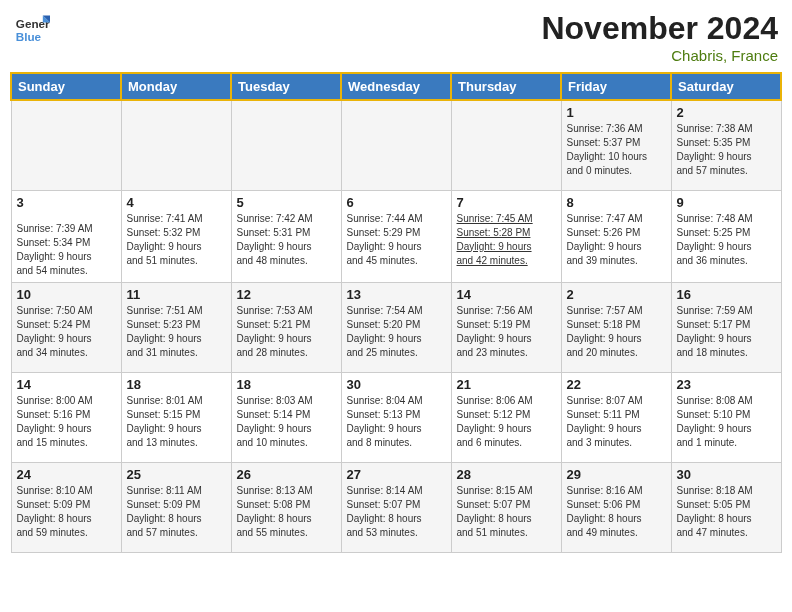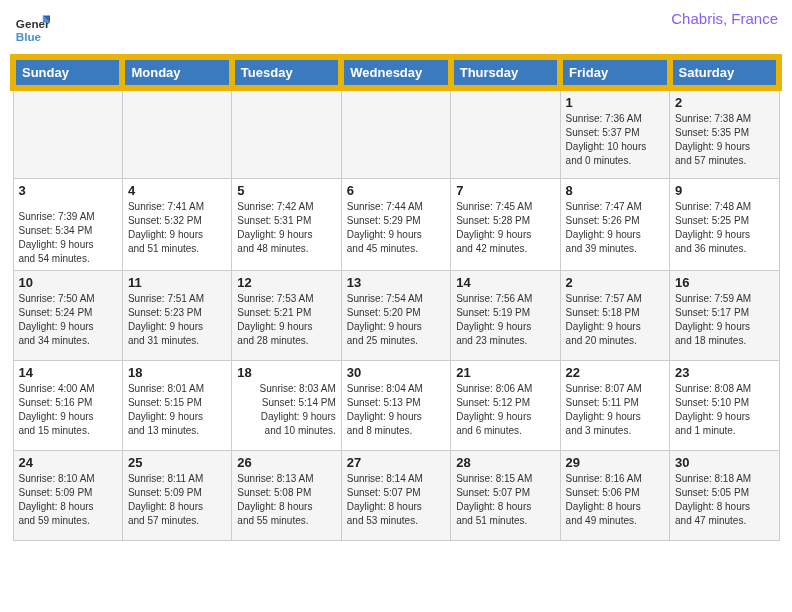--- a/index.html
+++ b/index.html
@@ -27,35 +27,35 @@
       height: 36px;
     }
     .title-area { text-align: right; }
     .month-title {
       font-size: 32px;
       font-weight: bold;
       color: #222;
     }
     .location-title {
       font-size: 15px;
-      color: #8b5cf6;
+      color: #4d7c0f;
     }
     table {
       width: 100%;
       border-collapse: collapse;
       table-layout: fixed;
     }
     thead tr th {
       background: #3a7abf;
       color: #fff;
       font-size: 13px;
       font-weight: bold;
       padding: 5px 6px;
       text-align: left;
-      border: 6px solid #eab308;
+      border: 2px solid #eab308;
     }
     tbody tr td {
       border: 1px solid #ccc;
       vertical-align: top;
       padding: 4px 5px;
       font-size: 10.5px;
       color: #333;
       height: 90px;
       background: #fff;
     }
@@ -82,20 +82,21 @@
 <div class="header-area">
   <div class="logo">
     <svg class="logo-icon" viewBox="0 0 40 40">
       <text x="2" y="20" font-size="13" font-weight="bold" fill="#333">General</text>
       <text x="2" y="34" font-size="13" font-weight="bold" fill="#4a90d9">Blue</text>
       <polygon points="32,6 40,14 32,14" fill="#4a90d9"></polygon>
       <polygon points="32,6 40,6 40,14" fill="#2a60af"></polygon>
     </svg>
   </div>
   <div class="title-area">
+    <div class="month-title">November 2024</div>
     <div class="location-title">Chabris, France</div>
   </div>
 </div>
 
 <table>
   <thead>
     <tr>
       <th>Sunday</th>
       <th>Monday</th>
       <th>Tuesday</th>
@@ -151,21 +152,21 @@
         </td>
         <td>
           <span class="day-num">6</span>
           <div class="day-info" style="white-space: pre-line;">Sunrise: 7:44 AM
 Sunset: 5:29 PM
 Daylight: 9 hours
 and 45 minutes.</div>
         </td>
         <td>
           <span class="day-num">7</span>
-          <div class="day-info" style="white-space: pre-line;">Sunrise: 7:45 AM
+          <div class="day-info" style="white-space: pre-line; text-decoration: underline;">Sunrise: 7:45 AM
 Sunset: 5:28 PM
 Daylight: 9 hours
 and 42 minutes.</div>
         </td>
         <td>
           <span class="day-num">8</span>
           <div class="day-info" style="white-space: pre-line;">Sunrise: 7:47 AM
 Sunset: 5:26 PM
 Daylight: 9 hours
 and 39 minutes.</div>
@@ -225,35 +226,35 @@
           <span class="day-num">16</span>
           <div class="day-info" style="white-space: pre-line;">Sunrise: 7:59 AM
 Sunset: 5:17 PM
 Daylight: 9 hours
 and 18 minutes.</div>
         </td>
       </tr>
       <tr>
         <td>
           <span class="day-num">14</span>
-          <div class="day-info" style="white-space: pre-line;">Sunrise: 4:00 AM
+          <div class="day-info" style="white-space: pre-line;">Sunrise: 8:00 AM
 Sunset: 5:16 PM
 Daylight: 9 hours
 and 15 minutes.</div>
         </td>
         <td>
           <span class="day-num">18</span>
           <div class="day-info" style="white-space: pre-line;">Sunrise: 8:01 AM
 Sunset: 5:15 PM
 Daylight: 9 hours
 and 13 minutes.</div>
         </td>
         <td>
           <span class="day-num">18</span>
-          <div class="day-info" style="white-space: pre-line; text-align: right;">Sunrise: 8:03 AM
+          <div class="day-info" style="white-space: pre-line;">Sunrise: 8:03 AM
 Sunset: 5:14 PM
 Daylight: 9 hours
 and 10 minutes.</div>
         </td>
         <td>
           <span class="day-num">30</span>
           <div class="day-info" style="white-space: pre-line;">Sunrise: 8:04 AM
 Sunset: 5:13 PM
 Daylight: 9 hours
 and 8 minutes.</div>

